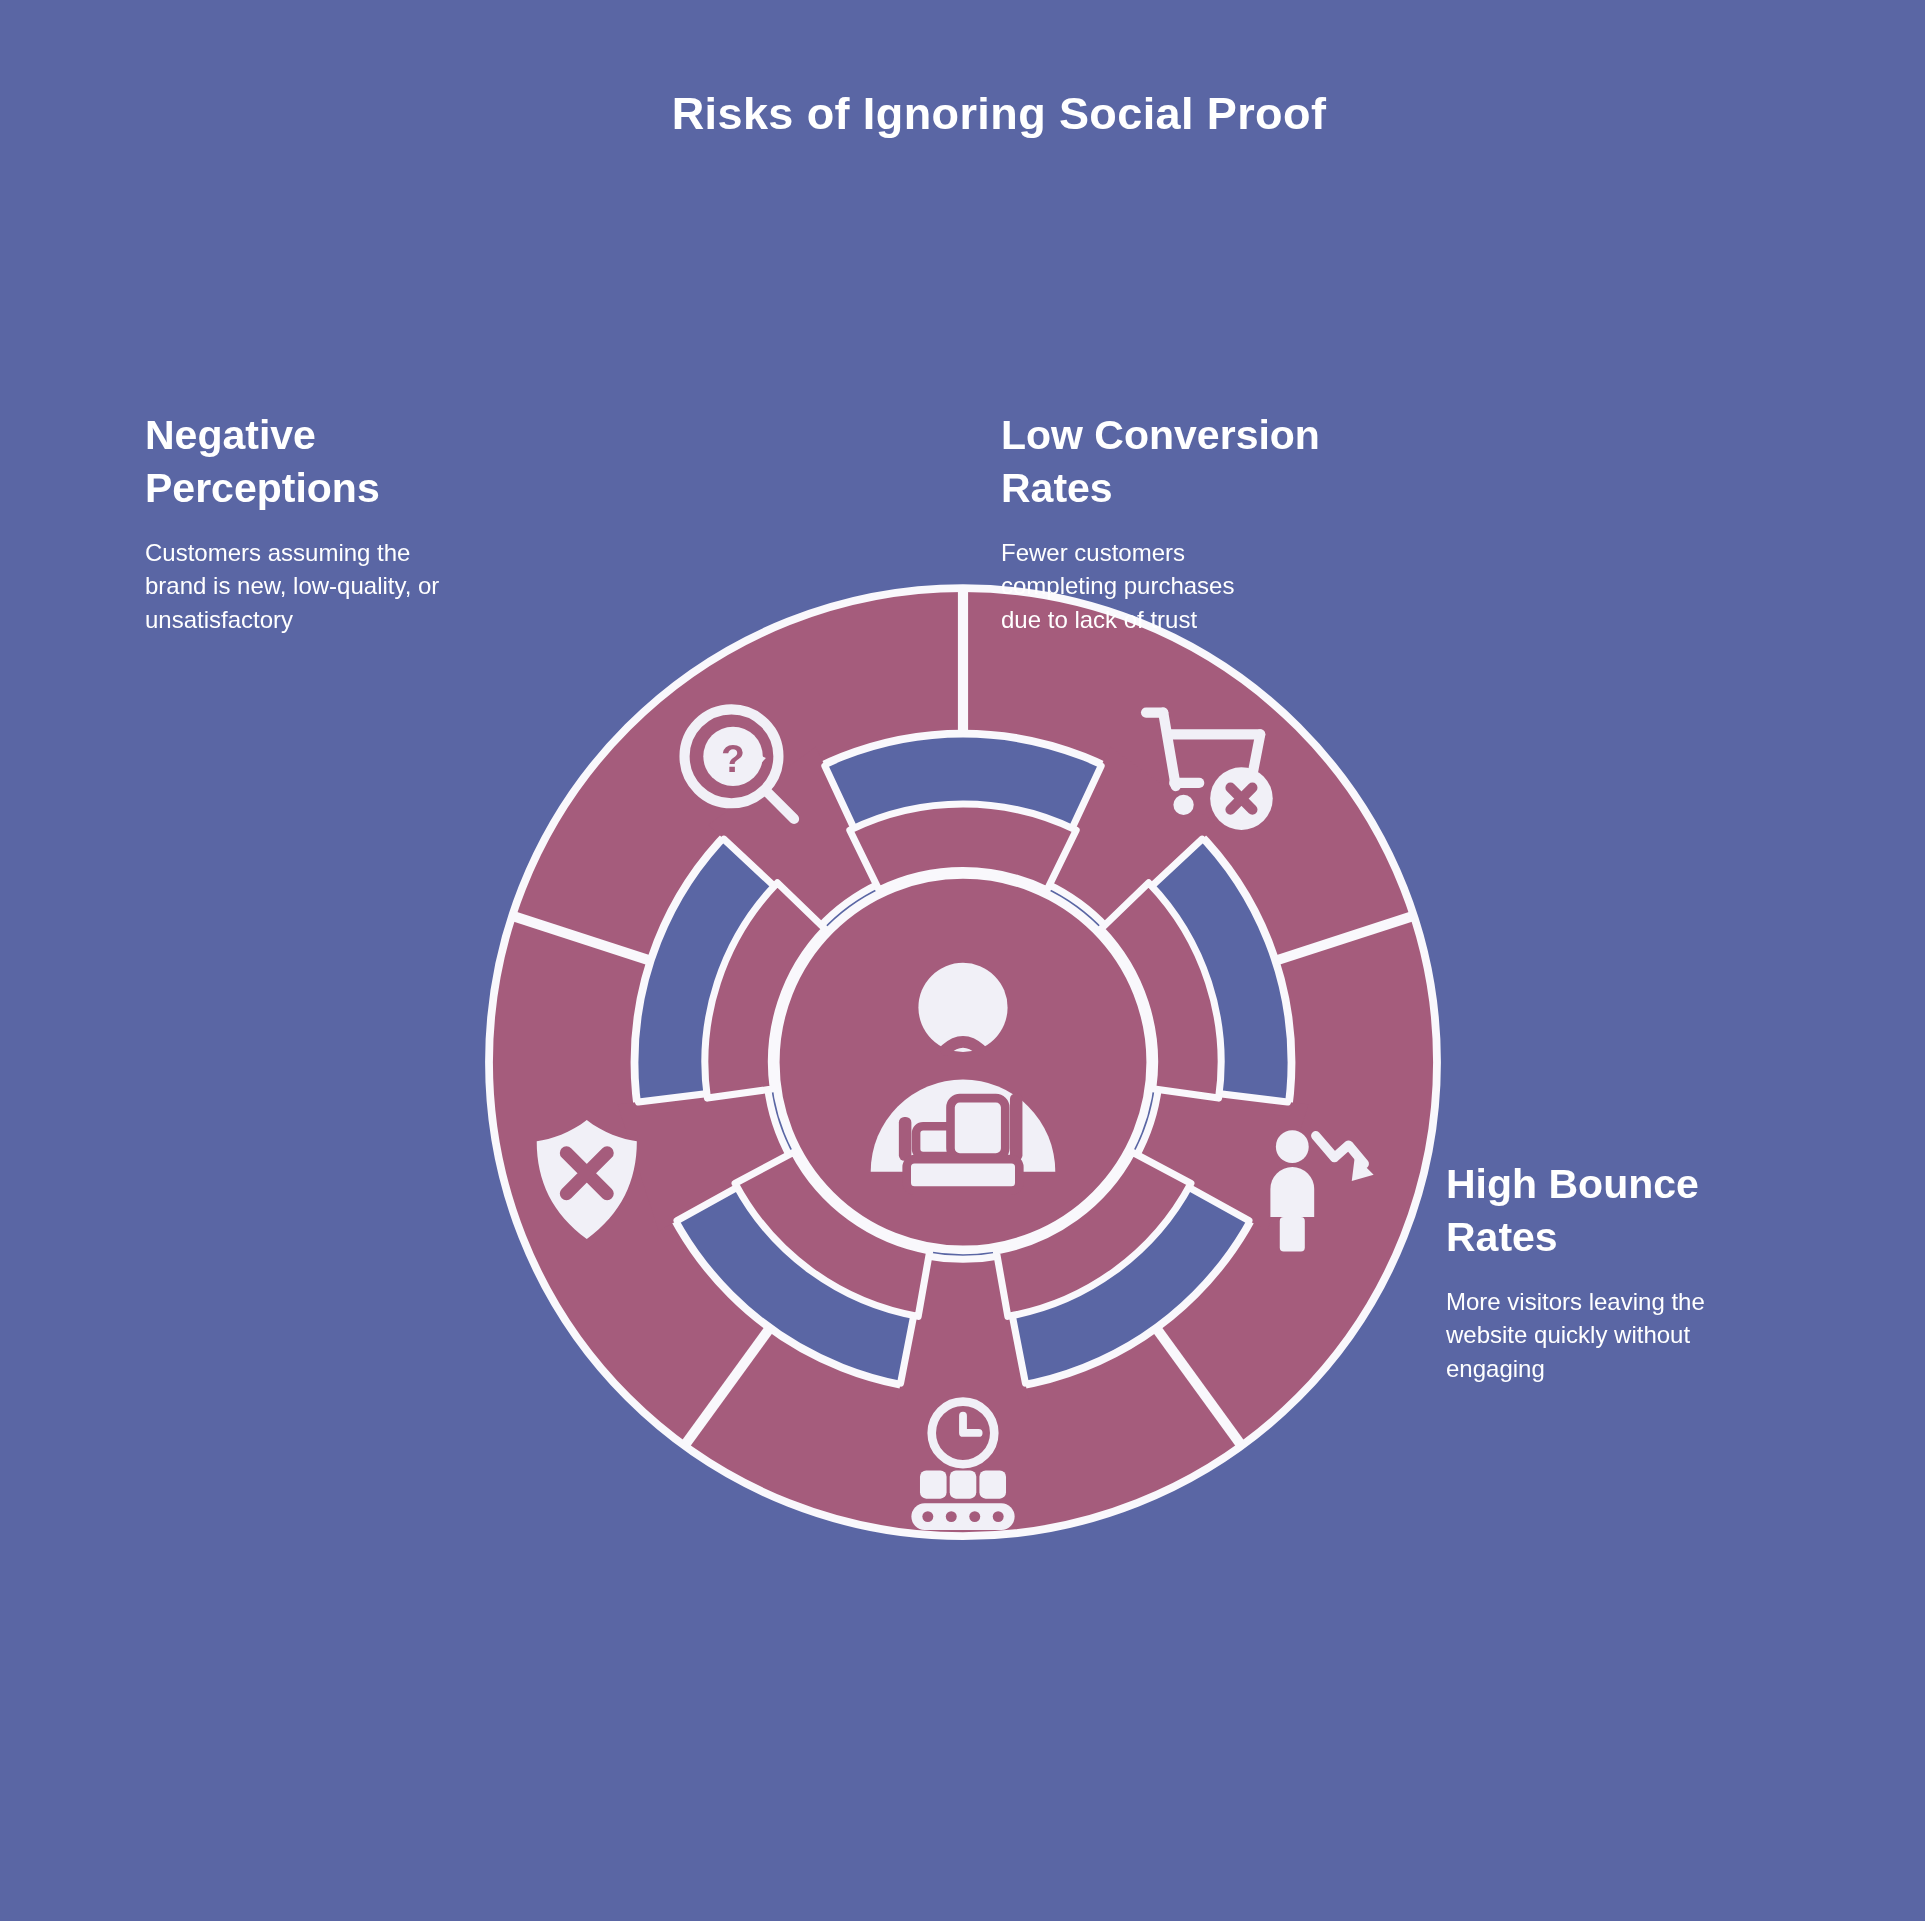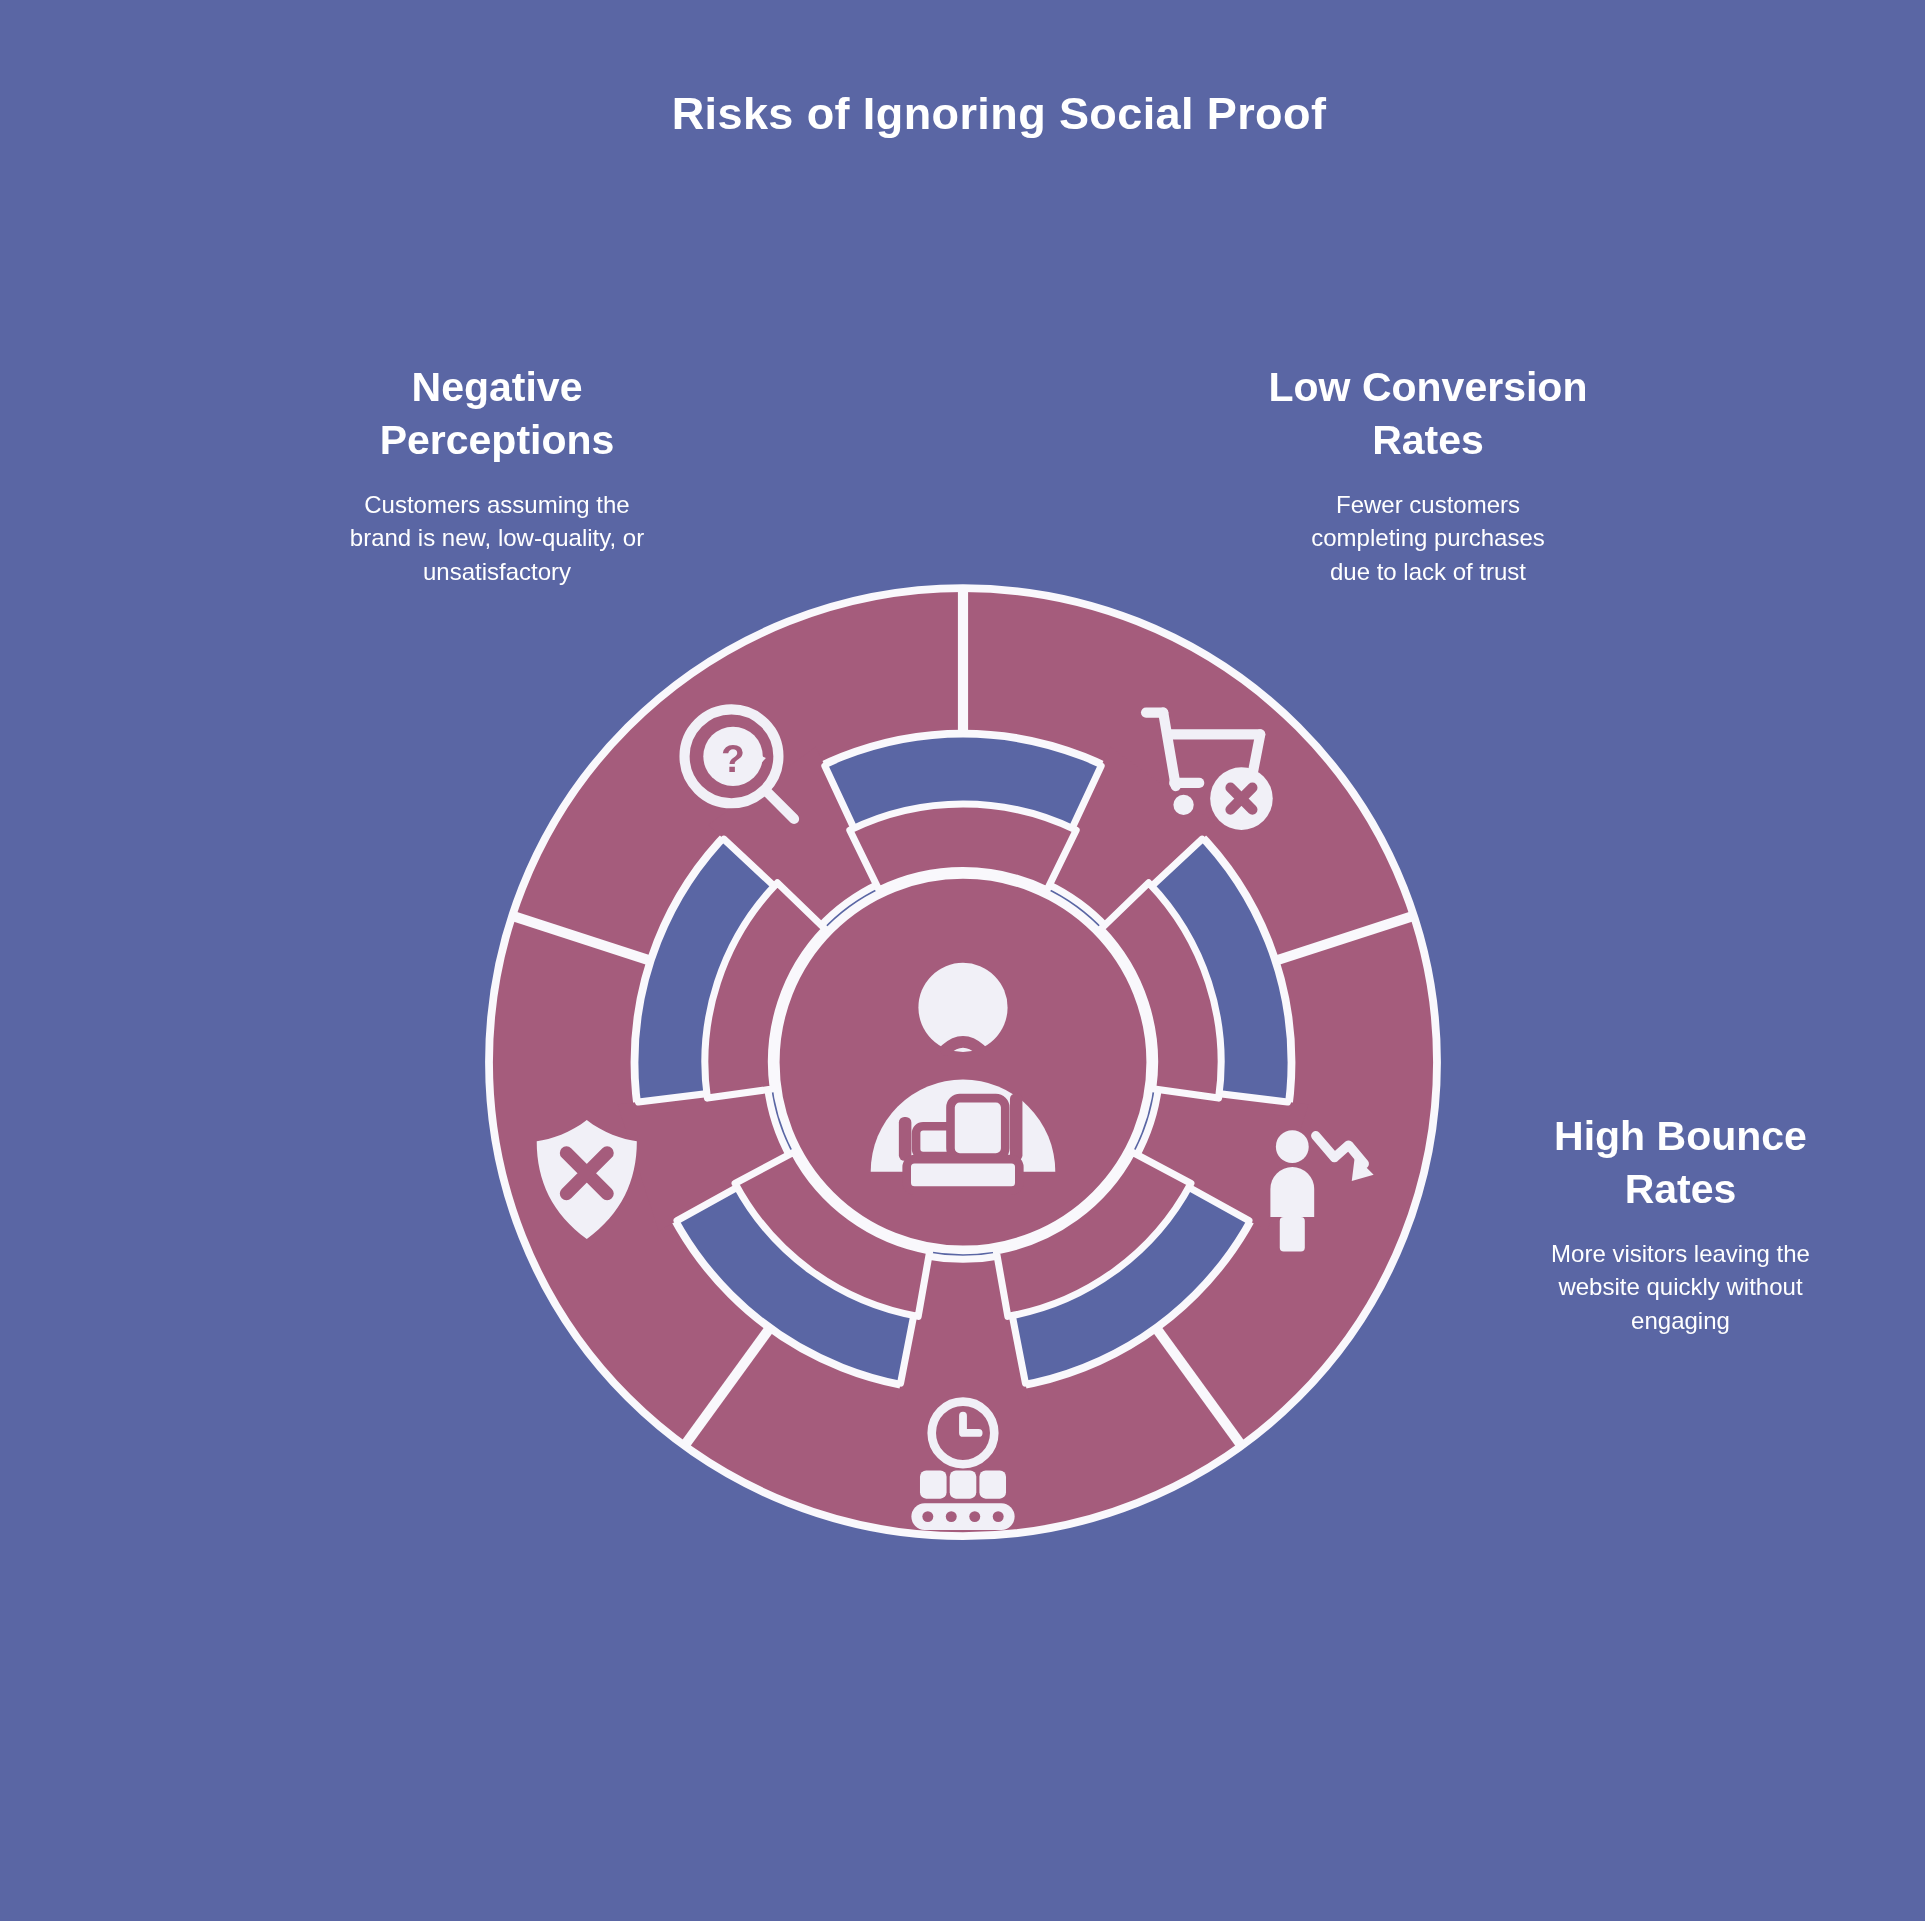--- a/index.html
+++ b/index.html
@@ -15,29 +15,29 @@
   .f-ice{fill:var(--icon,#F1F0F7);}
   .s-line{stroke:var(--line,#F9F8FC);}
   .s-ice{stroke:var(--icon,#F1F0F7);}
   .s-mauve{stroke:var(--mauve,#A55C7C);}
   .nf{fill:none;}
   .rnd{stroke-linecap:round;stroke-linejoin:round;}
   .page-title{
     position:absolute;left:0;top:88px;width:100%;text-align:center;
     font-size:45px;font-weight:bold;letter-spacing:0.4px;white-space:pre-line;padding-left:36px;
   }
-  .section{position:absolute;text-align:center;}
+  .section{position:absolute;margin-top:48px;}
   .section-heading{
     font-size:41px;font-weight:bold;line-height:1.3;white-space:pre-line;margin:0 auto;
   }
   .section-body{
     font-size:24px;font-weight:400;line-height:1.4;white-space:pre-line;margin:20.3px auto 0;
   }
   .sec-negative{left:145px;top:361px;width:704px;}
-  .sec-low{left:1076px;top:361px;width:704px;}
+  .sec-low{left:1001px;top:361px;width:704px;}
   .sec-weak{left:0px;top:1081px;width:463px;}
   .sec-high{left:1446px;top:1110px;width:469px;}
   .sec-slow{left:646px;top:1613px;width:626px;}
 </style>
 </head>
 <body>
 
 <div class="canvas">
 
   <svg class="wheel-svg" width="1926" height="1921" viewBox="0 0 2462 2456">

